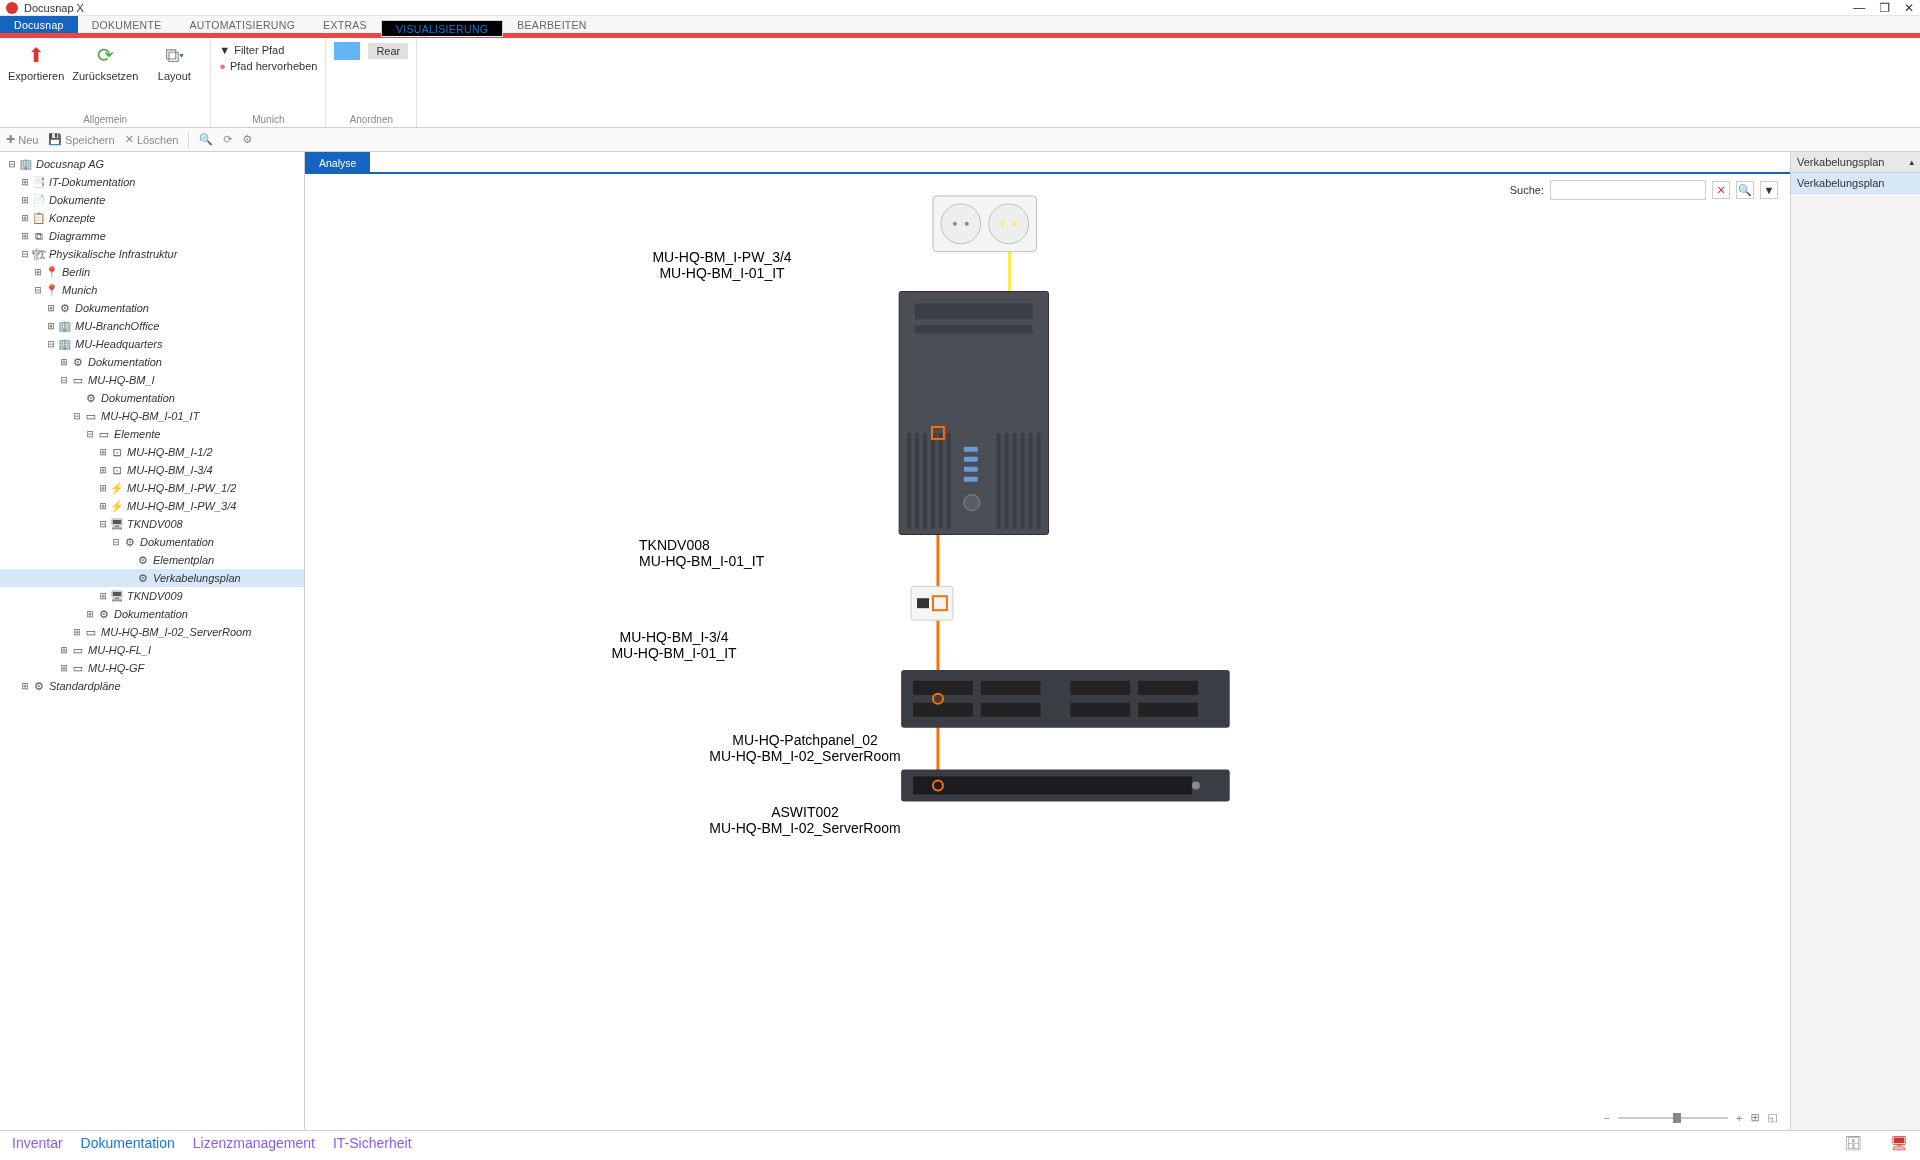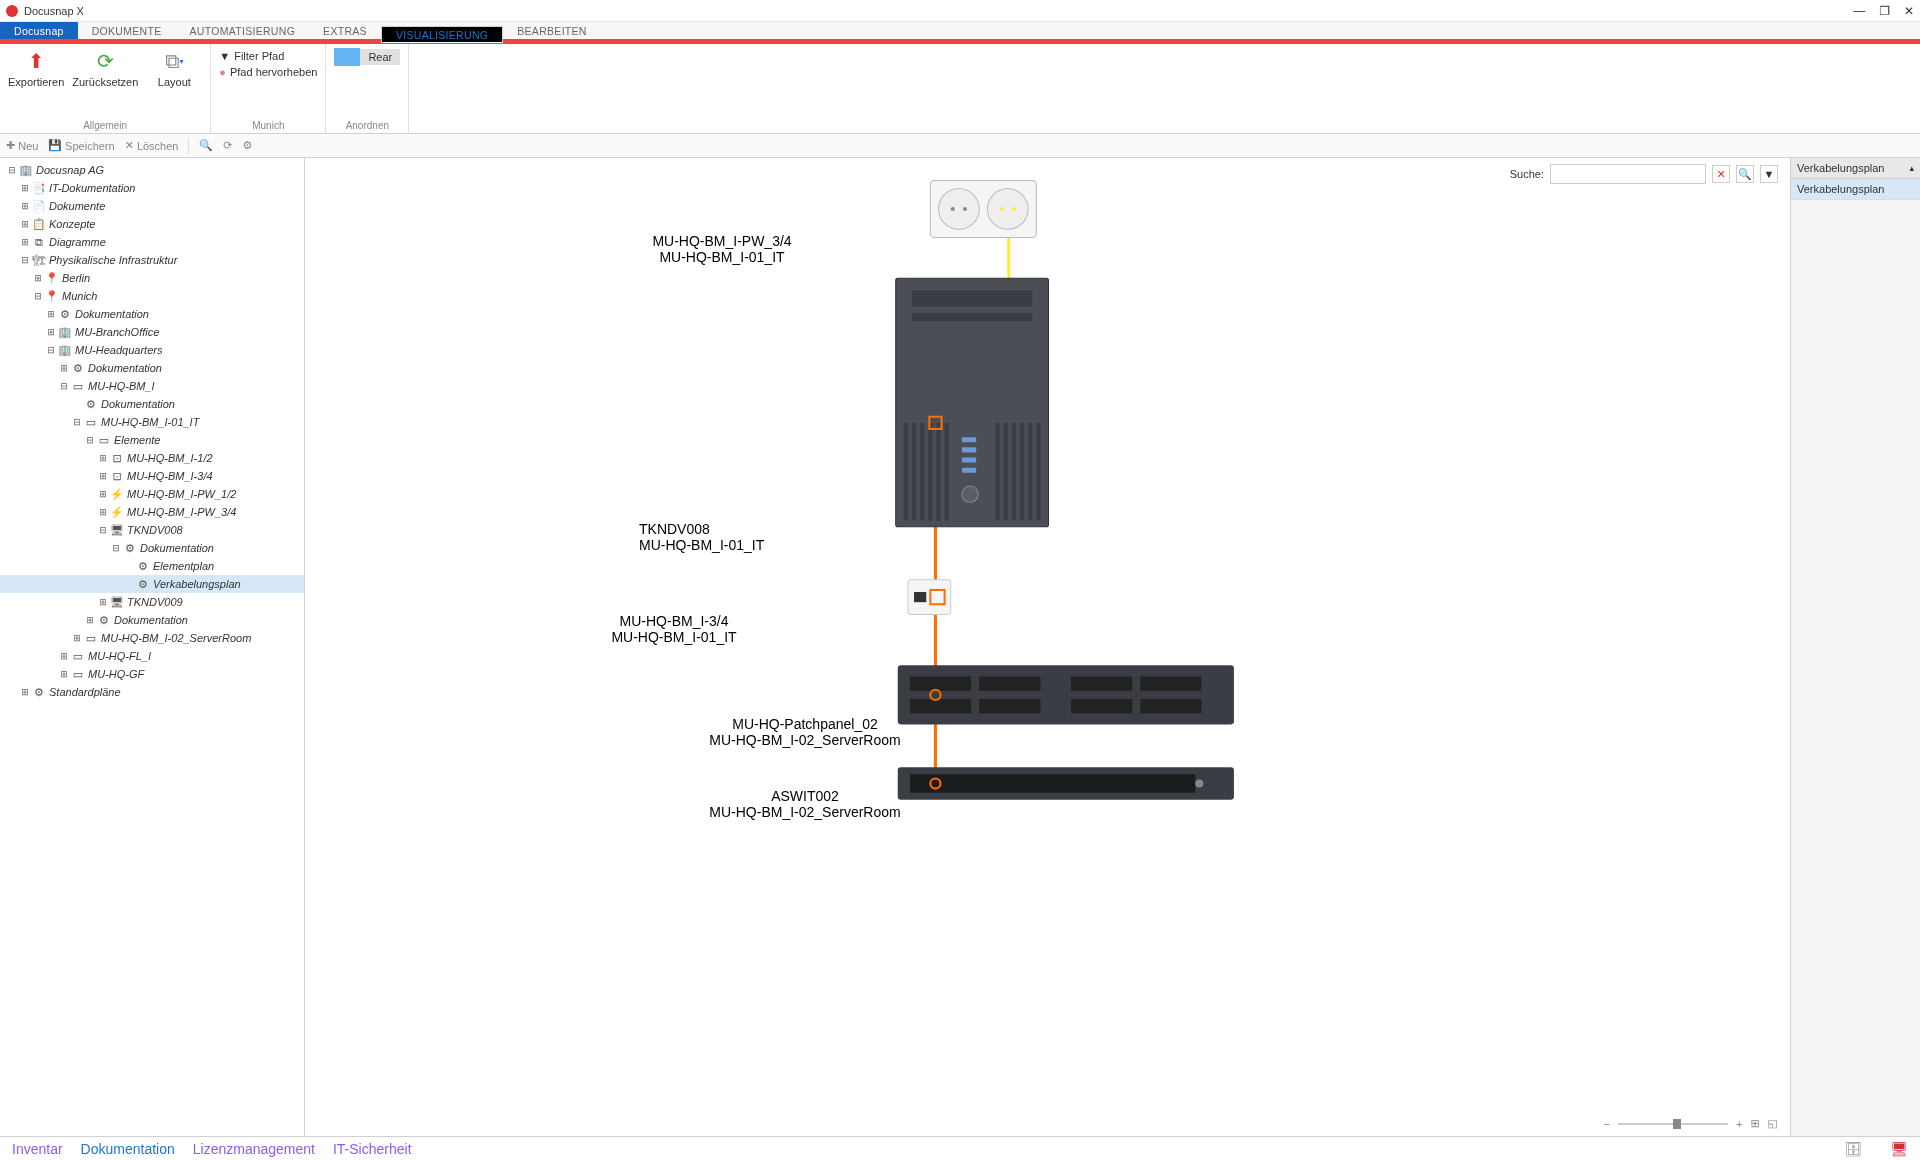--- a/index.html
+++ b/index.html
@@ -1,40 +1,40 @@
 <!DOCTYPE html>
 <html><head>
 <meta charset="utf-8">
 <style>
 * { box-sizing: border-box; margin: 0; padding: 0; }
 body { font-family: "Segoe UI", Tahoma, sans-serif; font-size: 11px; color: #333; background: #fff; overflow: hidden; width: 1920px; height: 1160px; }
 
 
-.titlebar { height: 22px; background: #fff; border-bottom: 1px solid #e5e5e5; display: flex; align-items: center; padding: 0 6px; justify-content: space-between; }
+.titlebar { height: 16px; background: #fff; border-bottom: 1px solid #e5e5e5; display: flex; align-items: center; padding: 0 6px; justify-content: space-between; }
 .titlebar-left { display: flex; align-items: center; gap: 6px; }
 .app-logo { width: 12px; height: 12px; background: #d33; border-radius: 50%; }
 .titlebar-right { display: flex; gap: 14px; }
 .titlebar-right span { cursor: pointer; font-size: 12px; }
 
 
 .menutabs { height: 22px; display: flex; align-items: stretch; border-bottom: 5px solid #ef4444; background: #f7f7f7; }
 .menutab { padding: 0 14px; display: flex; align-items: center; font-size: 10.5px; color: #666; cursor: pointer; letter-spacing: 0.3px; }
 .menutab.first { background: #1565c0; color: #fff; }
 .menutab.active { color: #1976d2; background: #000000; border: 1px solid #d0d0d0; border-bottom: 1px solid #fff; position: relative; top: 4px; }
 
 
 .ribbon { height: 90px; background: #fff; border-bottom: 1px solid #d0d0d0; display: flex; }
 .ribbon-group { border-right: 1px solid #e0e0e0; display: flex; flex-direction: column; justify-content: space-between; padding: 4px 8px 2px; }
 .ribbon-group-items { display: flex; gap: 8px; align-items: flex-start; }
 .ribbon-big { display: flex; flex-direction: column; align-items: center; gap: 2px; cursor: pointer; min-width: 56px; }
 .ribbon-big .icon { width: 26px; height: 26px; display: flex; align-items: center; justify-content: center; font-size: 20px; }
 .ribbon-group-label { text-align: center; font-size: 10px; color: #888; padding-top: 2px; }
 .ribbon-small { display: flex; flex-direction: column; gap: 4px; padding-top: 2px; }
 .ribbon-small-item { display: flex; align-items: center; gap: 4px; cursor: pointer; }
-.rear-toggle { display: flex; align-items: center; gap: 0; cursor: pointer; }
+.rear-toggle { display: flex; align-items: center; gap: 8px; cursor: pointer; }
 .rear-swatch { width: 26px; height: 18px; background: #64b5f6; }
 .rear-label { background: #e0e0e0; padding: 2px 8px; }
 
 
 .toolbar2 { height: 24px; border-bottom: 1px solid #d0d0d0; display: flex; align-items: center; padding: 0 6px; gap: 10px; background: #fafafa; }
 .toolbar2-item { display: flex; align-items: center; gap: 3px; color: #888; cursor: pointer; }
 .toolbar2-sep { width: 1px; height: 16px; background: #ddd; }
 
 
 .main { display: flex; height: 978px; }
@@ -318,20 +318,24 @@
         <span class="tree-label">MU-HQ-GF</span>
       </div>
       <div class="tree-node" style="padding-left: 19px;">
         <span class="tree-toggle">⊞</span>
         <span class="tree-icon">⚙</span>
         <span class="tree-label">Standardpläne</span>
       </div>
     </div>
 
   <div class="canvas-panel">
+    <div class="canvas-tabs">
+      <div class="canvas-tab">Analyse</div>
+      <div class="canvas-tabbar"></div>
+    </div>
     <div class="canvas-area">
       <div class="canvas-search">
         <span>Suche:</span>
         <input type="text" style="">
         <div class="search-btn">
             <span style="color:#c33">✕</span>
           </div>
         <div class="search-btn">
             <span>🔍</span>
           </div>

